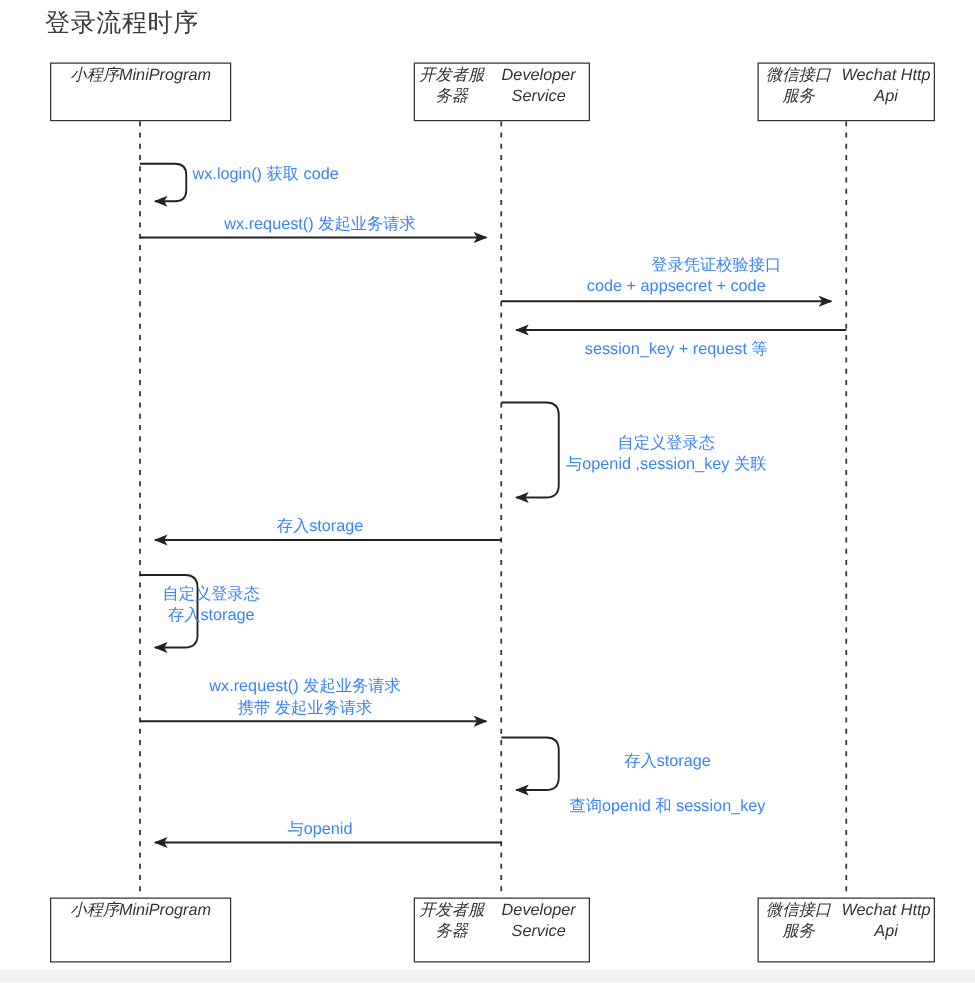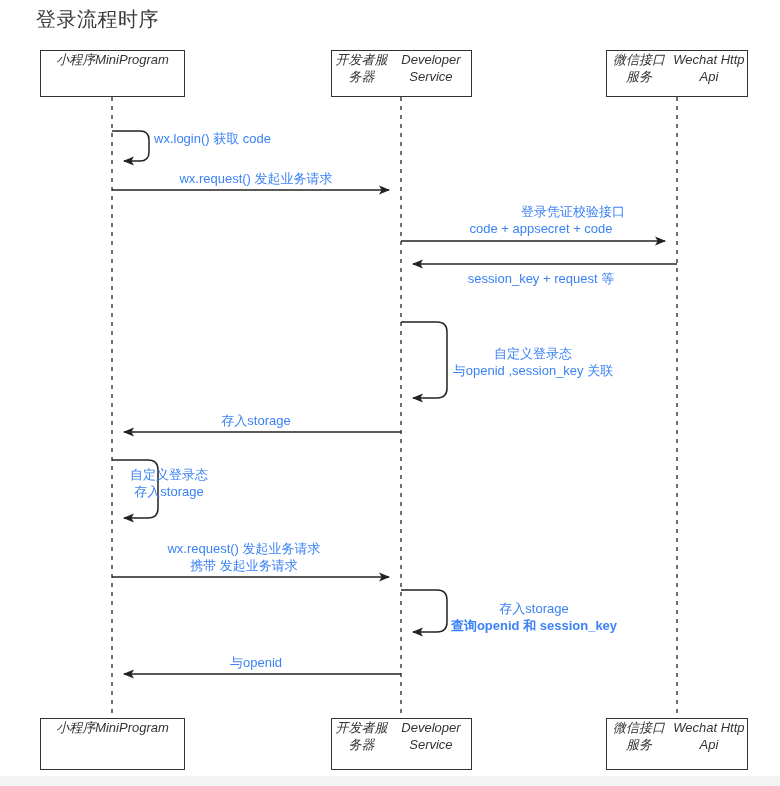--- a/index.html
+++ b/index.html
@@ -165,18 +165,18 @@
 
   <div class="msg-label center" style="left:256px; top:412px;">存入storage</div>
 
   <div class="msg-label center" style="left:169px; top:466px;">自定义登录态</div>
   <div class="msg-label center" style="left:169px; top:483px;">存入storage</div>
 
   <div class="msg-label center" style="left:244px; top:540px;text-align:center;">wx.request() 发起业务请求</div>
   <div class="msg-label center" style="left:244px; top:557px;">携带 发起业务请求</div>
 
   <div class="msg-label center" style="left:534px; top:600px;">存入storage</div>
-  <div class="msg-label center" style="left:534px; top:617px;font-weight:bold;">查询openid 和 session_key</div>
+  <div class="msg-label center" style="left:534px; top:636px;">查询openid 和 session_key</div>
 
   <div class="msg-label center" style="left:256px; top:654px;">与openid</div>
 
   <div id="bottom-band"></div>
 </div>
 
 </body></html>

